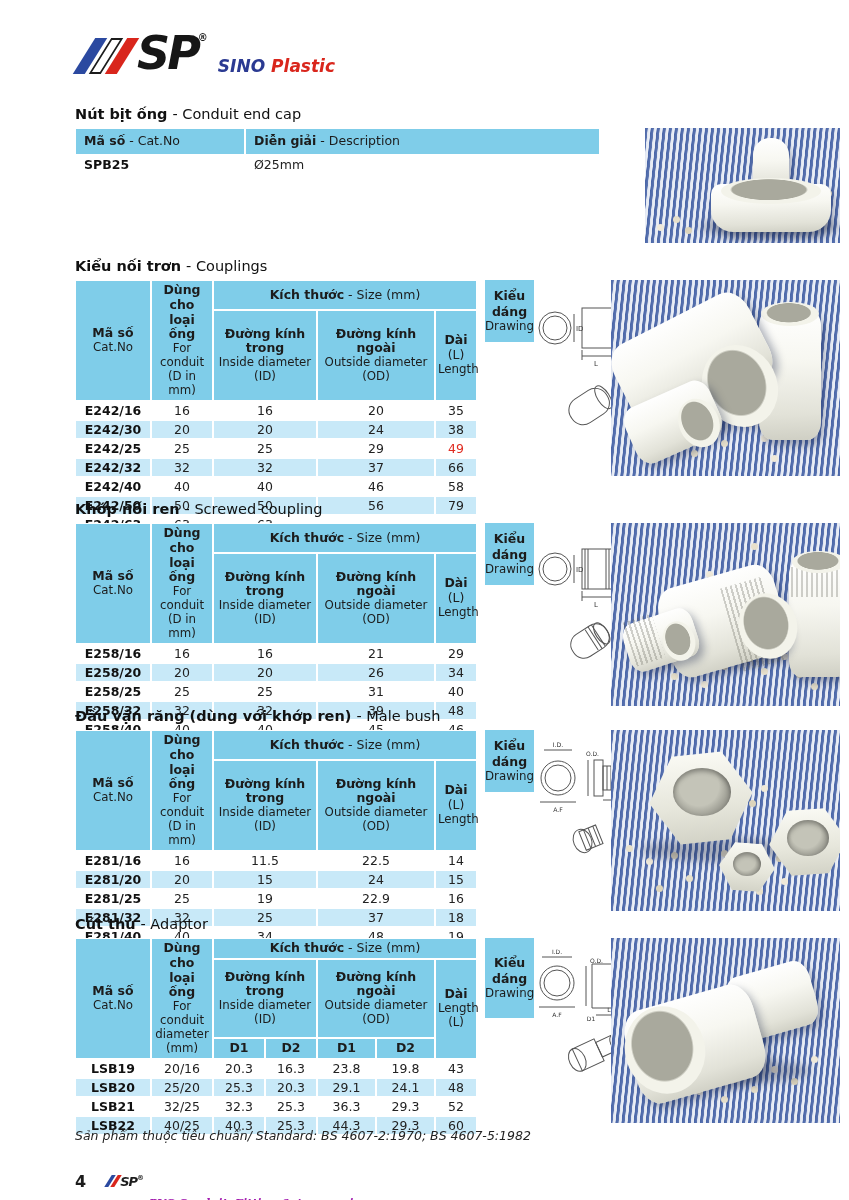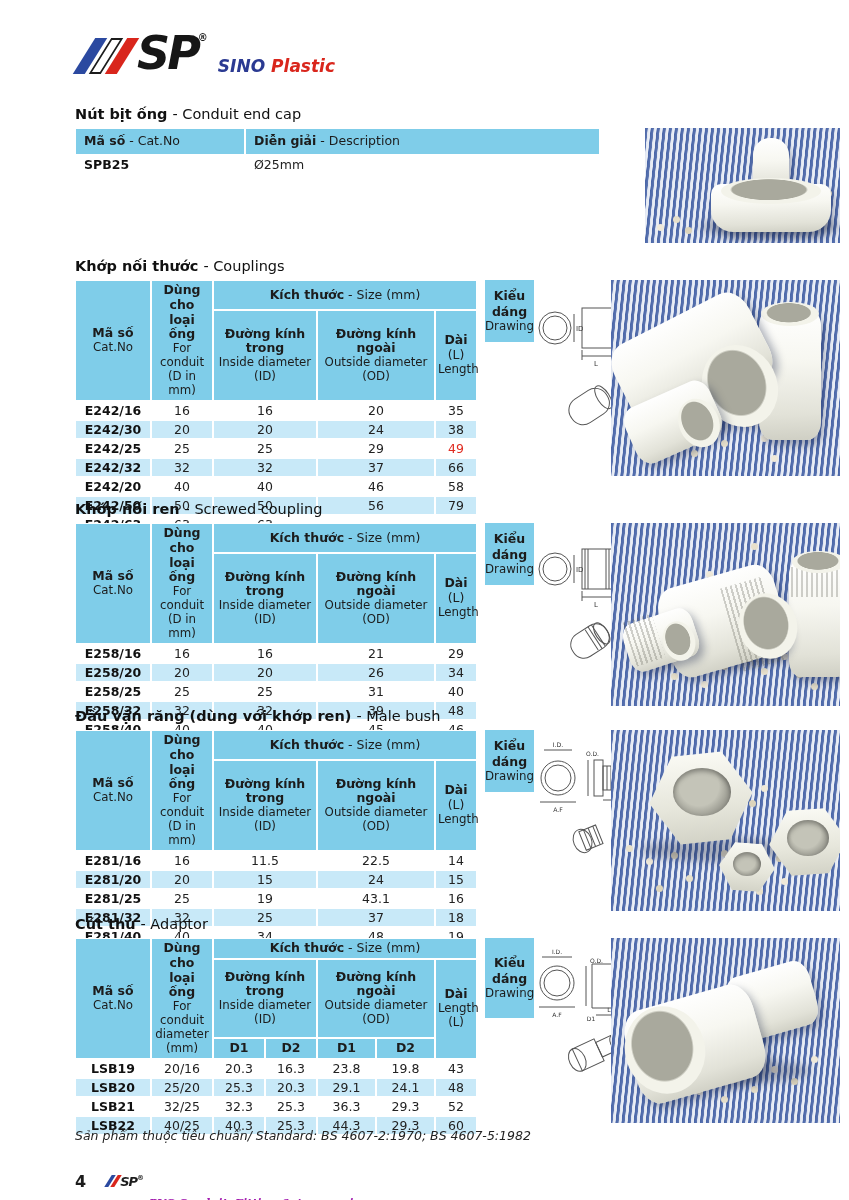--- a/index.html
+++ b/index.html
@@ -134,21 +134,21 @@
         <div class="prod shadow-blob" style="left:55px;top:88px;width:140px;height:22px"></div>
         <div class="prod tube" style="left:108px;top:10px;width:36px;height:58px;border-radius:17px 17px 7px 7px"></div>
         <div class="prod tube" style="left:66px;top:56px;width:120px;height:48px;border-radius:10px 10px 22px 22px"></div>
         <div class="prod mouth" style="left:76px;top:50px;width:100px;height:26px"></div>
       </div>
     </div>
   </div>
 
   <div class="section" id="sec-couplings">
     <div class="sec-title">
-      <span class="t-vi">Khớp nối thước</span><span class="t-en">- Couplings</span>
+      <span class="t-vi">Kiểu nối trơn</span><span class="t-en">- Couplings</span>
     </div>
     <div class="sec-body">
       <table class="tbl-main">
         <colgroup>
             <col style="width:76px">
             <col style="width:62px">
             <col style="width:104px">
             <col style="width:118px">
             <col style="width:42px">
           </colgroup>
@@ -204,21 +204,21 @@
               <td class="red">49</td>
             </tr>
             <tr class="alt">
               <td class="rowhead">E242/32</td>
               <td>32</td>
               <td>32</td>
               <td>37</td>
               <td>66</td>
             </tr>
             <tr>
-              <td class="rowhead">E242/20</td>
+              <td class="rowhead">E242/40</td>
               <td>40</td>
               <td>40</td>
               <td>46</td>
               <td>58</td>
             </tr>
             <tr class="alt">
               <td class="rowhead">E242/50</td>
               <td>50</td>
               <td>50</td>
               <td>56</td>
@@ -471,21 +471,21 @@
               <td class="rowhead">E281/20</td>
               <td>20</td>
               <td>15</td>
               <td>24</td>
               <td>15</td>
             </tr>
             <tr>
               <td class="rowhead">E281/25</td>
               <td>25</td>
               <td>19</td>
-              <td>43.1</td>
+              <td>22.9</td>
               <td>16</td>
             </tr>
             <tr class="alt">
               <td class="rowhead">E281/32</td>
               <td>32</td>
               <td>25</td>
               <td>37</td>
               <td>18</td>
             </tr>
             <tr>

